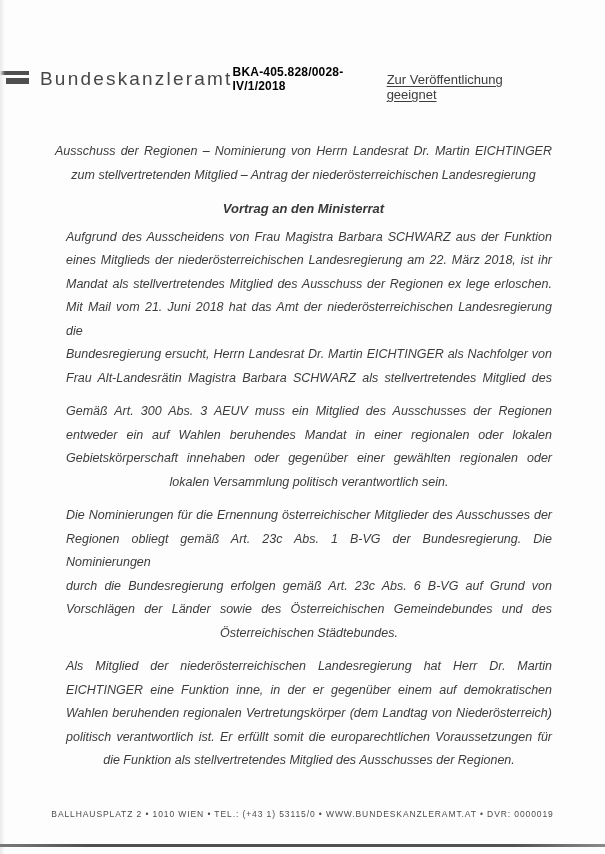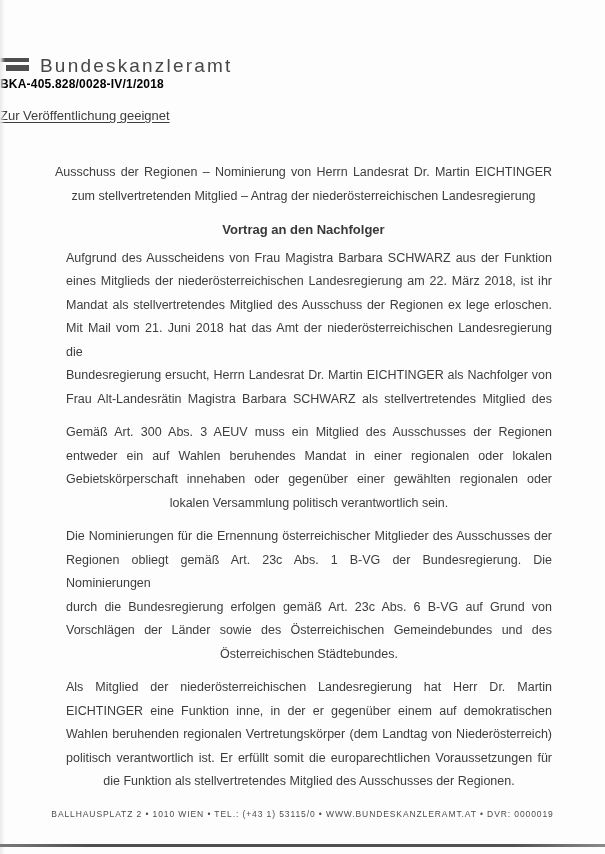--- a/index.html
+++ b/index.html
@@ -13,21 +13,21 @@
     width: 605px; height: 854px;
     background: #fdfdfd;
     overflow: hidden;
   }
   .left-shadow {
     position: absolute; left: 0; top: 0;
     width: 5px; height: 100%;
     background: linear-gradient(to right, #e9e9e9, rgba(255,255,255,0));
   }
   header {
-    display: flex; flex-direction: column; align-items: flex-start;
+    display: flex; align-items: center;
     padding: 55px 59px 0 0;
   }
   .brand-row { display: flex; align-items: center; gap: 11px; }
   .logo {
     display: flex; flex-direction: column; align-items: flex-end;
     gap: 3px; padding-bottom: 3px;
   }
   .logo .bar { display: block; background: #4f4f4f; }
   .logo .b1 { width: 29px; height: 4px; }
   .logo .b2 { width: 23px; height: 6px; }
@@ -40,21 +40,21 @@
     font-size: 12px; font-weight: bold;
     color: #000000; letter-spacing: 0.2px;
   }
   .classification {
     margin-top: 17px;
     font-size: 13px; color: #3d3d3d;
     text-decoration: underline; text-underline-offset: 2px;
   }
   .content {
     margin: 38px 53px 0 55px;
-    color: #3d3d3d; font-size: 12.5px;
+    color: #3d3d3d; font-size: 12.5px; font-style: italic;
   }
   .ln { line-height: 23.5px; white-space: nowrap; text-align: center; }
   .ln.j { text-align: justify; text-align-last: justify; white-space: normal; }
   .title {
     margin: 10px 0 0 0;
     font-size: 13px; font-weight: bold;
     text-align: center; line-height: 23.5px;
     color: #383838;
   }
   .bodytext { margin-top: 5px; margin-left: 11px; }
@@ -87,21 +87,21 @@
     </div>
     <div class="ref">BKA-405.828/0028-IV/1/2018</div>
     <div class="classification">Zur Veröffentlichung geeignet</div>
   </header>
 
   <main class="content">
     <div class="subject">
         <div class="ln j">Ausschuss der Regionen – Nominierung von Herrn Landesrat Dr. Martin EICHTINGER</div>
         <div class="ln">zum stellvertretenden Mitglied – Antrag der niederösterreichischen Landesregierung</div>
       </div>
-    <h1 class="title">Vortrag an den Nachfolger</h1>
+    <h1 class="title">Vortrag an den Ministerrat</h1>
     <div class="bodytext">
         <div class="para">
           <div class="ln j">Aufgrund des Ausscheidens von Frau Magistra Barbara SCHWARZ aus der Funktion</div>
           <div class="ln j">eines Mitglieds der niederösterreichischen Landesregierung am 22. März 2018, ist ihr</div>
           <div class="ln j">Mandat als stellvertretendes Mitglied des Ausschuss der Regionen ex lege erloschen.</div>
           <div class="ln j">Mit Mail vom 21. Juni 2018 hat das Amt der niederösterreichischen Landesregierung die</div>
           <div class="ln j">Bundesregierung ersucht, Herrn Landesrat Dr. Martin EICHTINGER als Nachfolger von</div>
           <div class="ln j">Frau Alt-Landesrätin Magistra Barbara SCHWARZ als stellvertretendes Mitglied des</div>
         </div>
         <div class="para">

